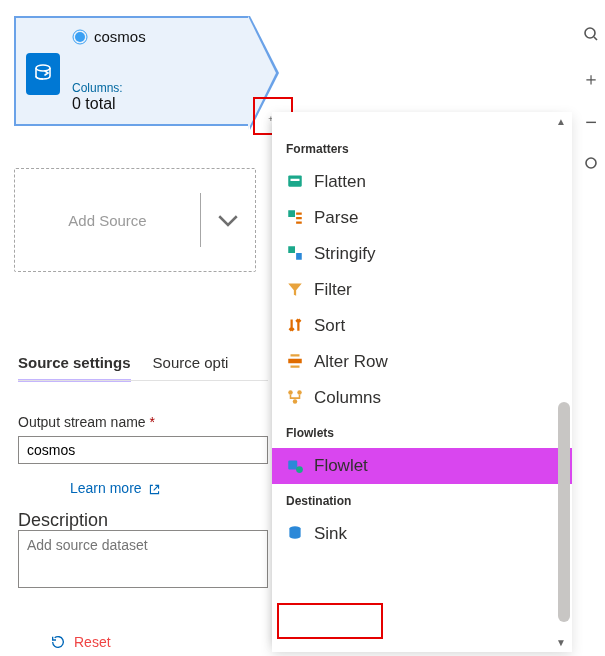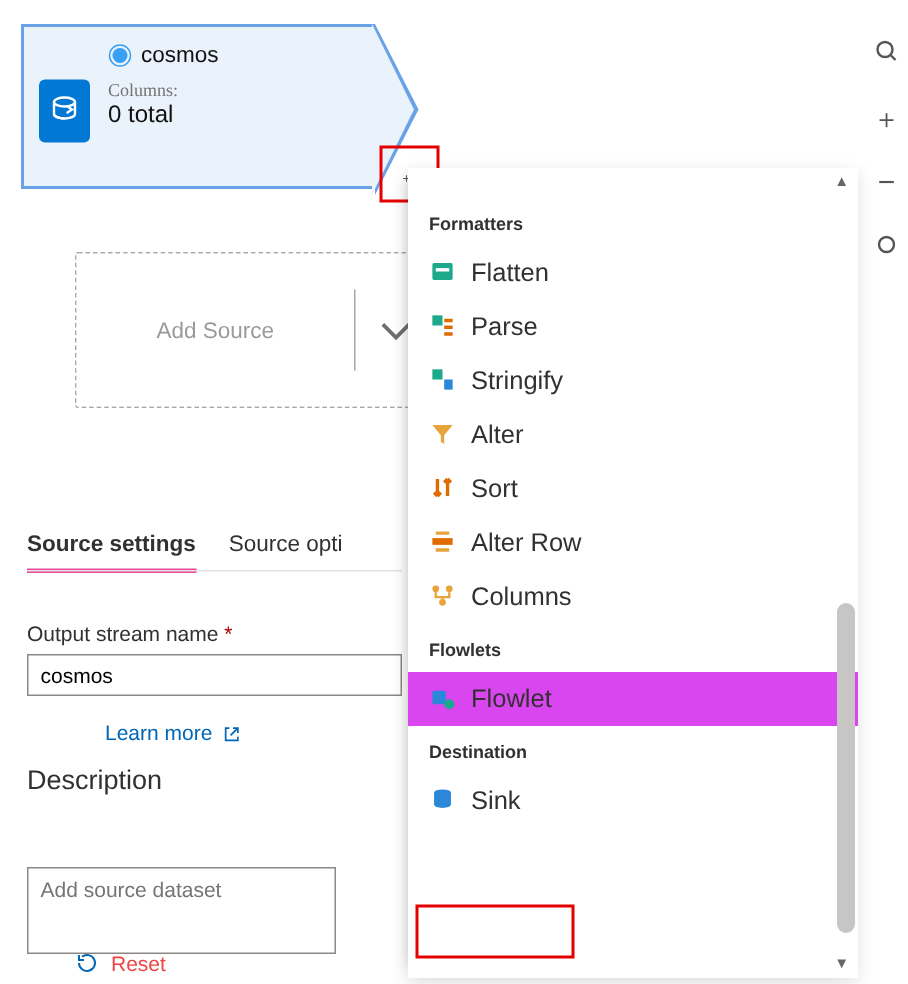--- a/index.html
+++ b/index.html
@@ -53,21 +53,21 @@
     border-radius: 4px;
     background: #0078d4;
     display: flex;
     align-items: center;
     justify-content: center;
   }
   .node-db svg { width: 24px; height: 24px; }
   .node-body { margin-left: 56px; padding: 10px 8px 0 0; }
   .node-title-row { display:flex; align-items:center; gap:6px; font-size:15px; color:#111;}
   .node-title-row .svc-icon { width:16px;height:16px; }
-  .node-cols-label { margin-top:8px; color:#737373; font-size:12px;font-family:Liberation Serif, serif;}
+  .node-cols-label { margin-top:36px; color:#0369a1; font-size:12px;}
   .node-cols-val { font-size:16px; color:#111; }
 
   
   .plus-btn {
     position: absolute;
     left: 264px; top: 112px;
     width: 14px; height: 14px;
     font-size: 9px;
     color:#555;
     display:flex;align-items:center;justify-content:center;
@@ -81,21 +81,20 @@
 
   
   .add-source {
     position: absolute;
     left: 14px; top: 168px;
     width: 242px; height: 104px;
     border: 1px dashed #a6a6a6;
     border-radius: 2px;
     display: flex;
     align-items: center;
-    margin-left: 36px;
   }
   .add-source-label {
     flex: 1;
     text-align: center;
     color: #9a9a9a;
     font-size: 15px;
   }
   .add-source-div {
     width:1px; height:54px; background:#a6a6a6;
   }
@@ -108,21 +107,21 @@
   
   .tabs {
     position:absolute;
     left: 18px; top: 354px;
     display:flex;
     gap: 22px;
     font-size:15px;
     color:#323130;
   }
   .tab { padding-bottom:8px; cursor:pointer;}
-  .tab.active { border-bottom:3px solid #ec4899; font-weight:600;}
+  .tab.active { border-bottom:3px solid #c4b5fd; font-weight:600;}
   .tab-divider {
     position:absolute;
     left:18px; top:380px;
     width:250px; height:1px;
     background:#e1e1e1;
   }
 
   
   .field-label {
     position:absolute;
@@ -147,27 +146,26 @@
     display:flex; gap:6px; align-items:flex-end;
   }
   .desc-label {
     position:absolute;
     left:18px; top:510px;
     font-size:18px;
   }
   .desc-input {
     position:absolute;
     left:18px; top:530px;
-    width:206px; height:58px;
+    width:250px; height:58px;
     border:1px solid #8a8886;
     padding:6px 8px;
     font-size:14px;
     font-family:inherit;
     resize:none;
-    margin-top:48px;
   }
   .reset {
     position:absolute;
     left:50px; top:634px;
     color:#ef4444;
     font-size:14px;
     display:flex; gap:8px; align-items:center;
   }
   .reset svg { width:16px; height:16px; stroke:#0067b8; fill:none;}
 
@@ -333,21 +331,21 @@
         </span>
       <span>Stringify</span>
     </div>
 
     <div class="menu-item">
       <span class="ic">
           <svg viewBox="0 0 16 16">
             <path d="M2 3h12l-5 6v5l-2-1V9L2 3z" fill="#e8a33d"></path>
           </svg>
         </span>
-      <span>Alter</span>
+      <span>Filter</span>
     </div>
     <div class="menu-item">
       <span class="ic">
           <svg viewBox="0 0 16 16" stroke="#e06c00" stroke-width="2" fill="none">
             <path d="M5 3v10M5 13l-2-2M5 13l2-2"></path>
             <path d="M11 13V3M11 3l-2 2M11 3l2 2"></path>
           </svg>
         </span>
       <span>Sort</span>
     </div>

